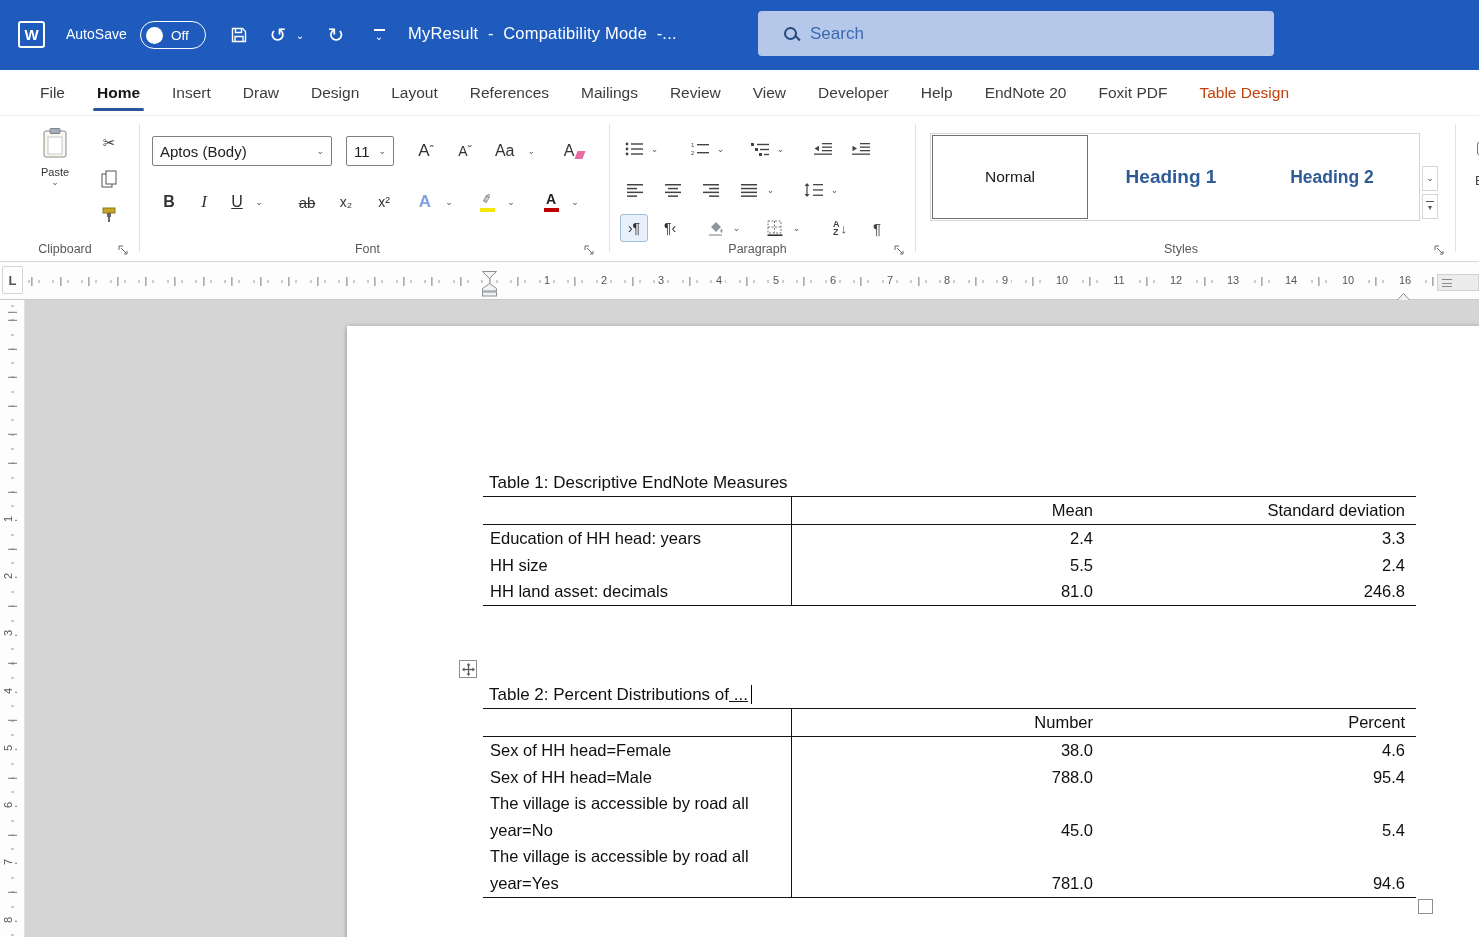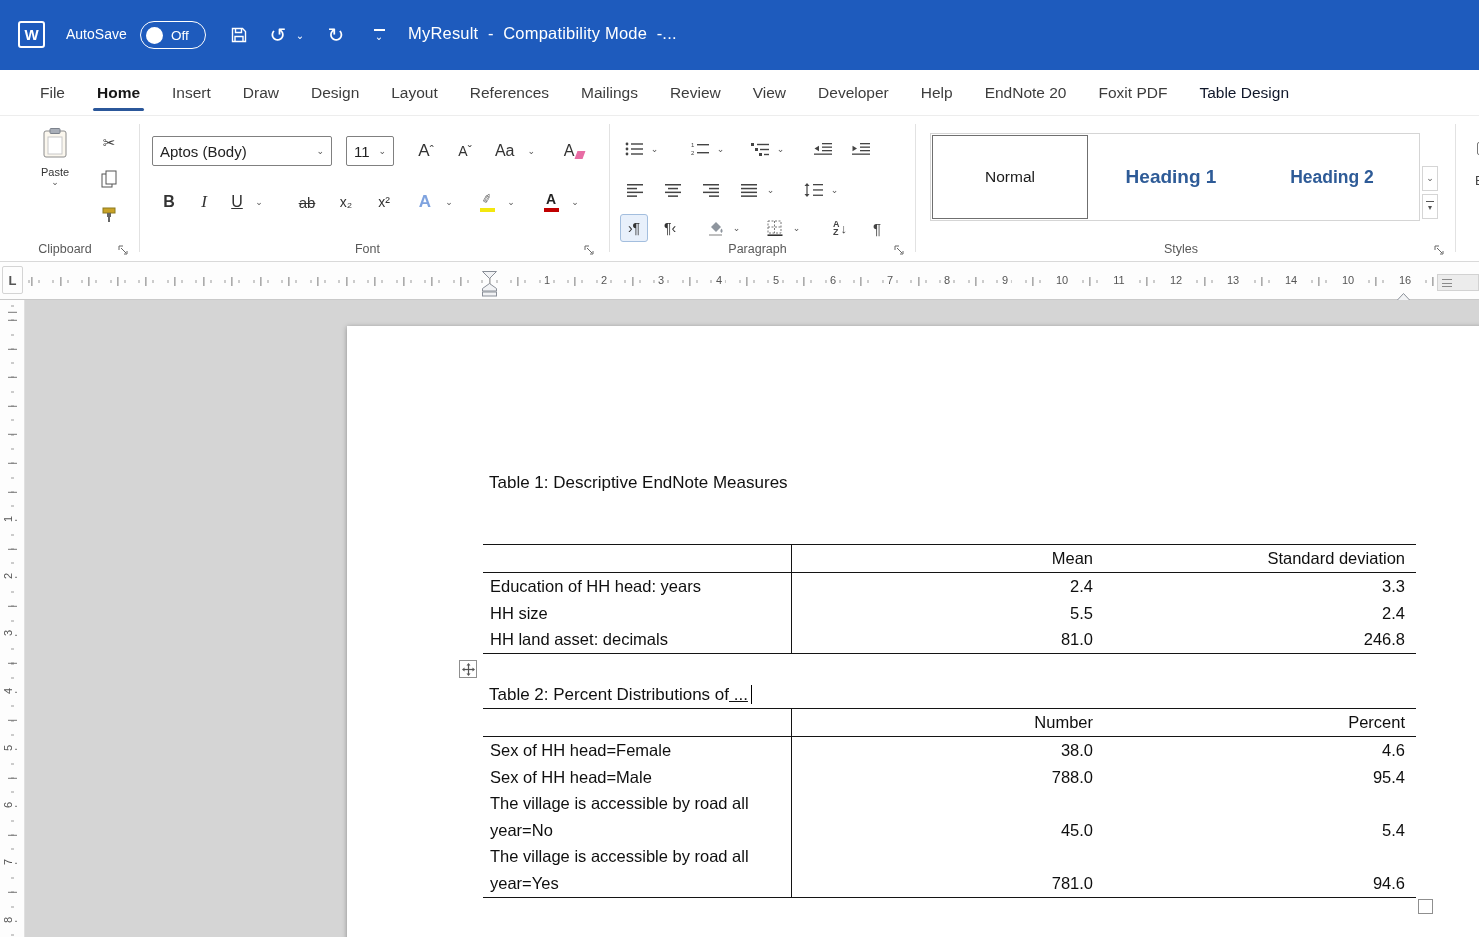--- a/index.html
+++ b/index.html
@@ -22,21 +22,21 @@
   .search-box { position:absolute; left:758px; top:11px; width:516px; height:45px; background:#b6c8ea; border-radius:4px; display:flex; align-items:center; padding-left:26px; gap:13px; cursor:text; }
   .mag { width:13px; height:13px; border:2px solid #24497e; border-radius:50%; position:relative; flex:0 0 auto; }
   .mag::after { content:""; position:absolute; width:7px; height:2px; background:#24497e; transform:rotate(45deg); right:-6px; bottom:-1px; }
   .search-text { font-size:17px; color:#3b69b0 !important; }
 
   
   .tabs-row { position:absolute; left:0; top:70px; width:1479px; height:46px; background:#fff; display:flex; align-items:stretch; padding-left:24px; border-bottom:1px solid #ededed; }
   .tab { padding:4px 16px; font-size:15.5px; color:#3d3d3d; display:flex; align-items:center; position:relative; cursor:pointer; white-space:nowrap; }
   .tab.active { color:#161616; font-weight:bold; }
   .tab.active::after { content:""; position:absolute; left:12px; right:12px; bottom:4px; height:3px; background:#2b579a; border-radius:2px; }
-  .tab.contextual { color:#0f172a; }
+  .tab.contextual { color:#c2410c; }
 
   
   .ribbon { position:absolute; left:0; top:116px; width:1479px; height:146px; background:#fff; border-bottom:1px solid #d9d9d9; }
   .vdiv { position:absolute; top:8px; height:128px; width:1px; background:#e2e2e2; }
   .grp-label { position:absolute; bottom:5px; font-size:12.5px; color:#595959; text-align:center; }
   .launcher { position:absolute; bottom:7px; width:12px; height:12px; cursor:pointer; }
   .rbtn { position:absolute; display:flex; align-items:center; justify-content:center; border-radius:3px; color:#444; cursor:pointer; }
   .chev { font-size:9px; color:#555; line-height:9px; }
   .combo { position:absolute; height:30px; border:1px solid #808080; background:#fff; display:flex; align-items:center; padding:0 7px; font-size:15px; color:#222; border-radius:2px; cursor:pointer; }
   .combo .chev { margin-left:auto; }
@@ -131,20 +131,24 @@
   <div class="tb-btn glyph-20" style="left:324px;top:22px;width:24px;height:26px;">
       <span>↻</span>
     </div>
   <div class="tb-btn" style="left:370px;top:25px;width:18px;height:20px;">
     <span class="qat">
         <span class="qat-bar"></span>
         <span class="chev-w">⌄</span>
       </span>
   </div>
   <div class="win-title">MyResult  -  Compatibility Mode  -...</div>
+  <div class="search-box">
+    <span class="mag"></span>
+    <span class="search-text">Search</span>
+  </div>
 </div>
 
 <div class="tabs-row">
   <div class="tab">File</div>
   <div class="tab active">Home</div>
   <div class="tab">Insert</div>
   <div class="tab">Draw</div>
   <div class="tab">Design</div>
   <div class="tab">Layout</div>
   <div class="tab">References</div>
@@ -526,21 +530,21 @@
   <span class="vnum" style="top:498px">6</span>
   <span class="vnum" style="top:555px">7</span>
   <span class="vnum" style="top:613px">8</span>
 </div>
 
 <div class="doc-area">
   <div class="page">
 
     <div class="doc-title" style="left:142px;top:146px;">Table 1: Descriptive EndNote Measures</div>
 
-    <table class="wtable" style="left:136px;top:170px;margin-top:48px;">
+    <table class="wtable" style="left:136px;top:170px;">
       <thead>
         <tr>
           <td class="c1"></td>
           <td class="c2">Mean</td>
           <td class="c3">Standard deviation</td>
         </tr>
       </thead>
       <tbody>
         <tr>
           <td class="c1">Education of HH head: years</td>

